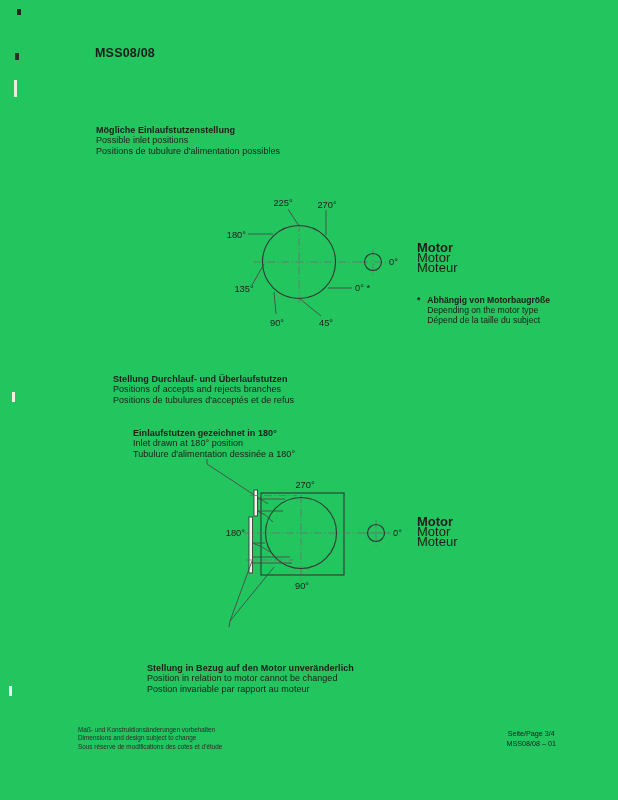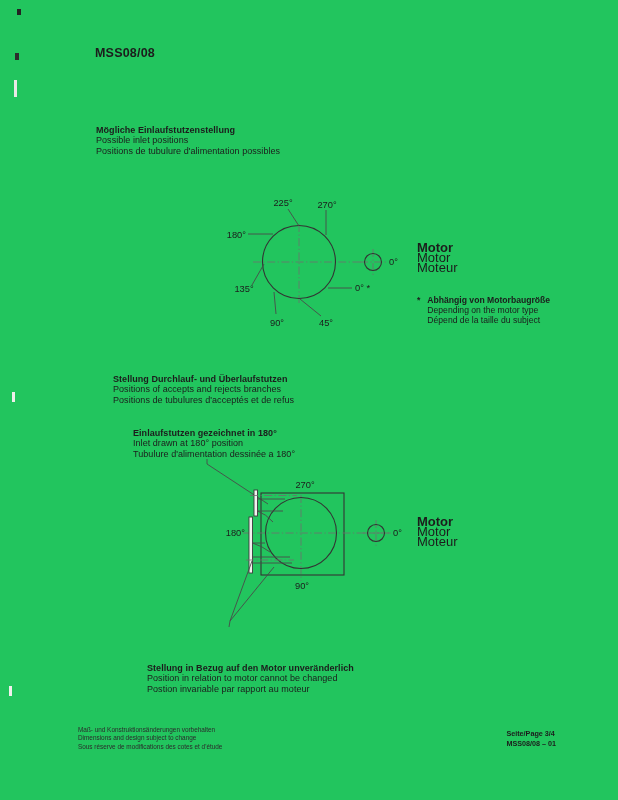--- a/index.html
+++ b/index.html
@@ -10,21 +10,21 @@
   .abs{position:absolute;}
   .b{font-weight:bold;}
   .model{font-size:12.5px;font-weight:bold;letter-spacing:.2px;}
   .tri{font-size:9px;line-height:10.3px;letter-spacing:.05px;white-space:nowrap;}
   .motor{font-size:13px;line-height:10.2px;white-space:nowrap;}
   .note{font-size:8.6px;line-height:10.2px;display:flex;gap:7px;white-space:nowrap;}
   .disclaimer{font-size:6.4px;line-height:8.3px;color:#2b2b2b;white-space:nowrap;}
   .logo{text-align:right;}
   .logo-name{font-size:13.5px;font-weight:bold;letter-spacing:.6px;white-space:nowrap;}
   .logo-tag{font-size:6.2px;font-weight:bold;letter-spacing:2.3px;margin-top:1px;white-space:nowrap;}
-  .refs{font-size:7.2px;font-weight:bold;line-height:10.4px;text-align:left;white-space:nowrap;}
+  .refs{font-size:7.2px;font-weight:normal;line-height:10.4px;text-align:center;white-space:nowrap;}
   .artifact{position:absolute;}
   svg text{font-family:"Liberation Sans",sans-serif;font-size:9.3px;fill:#1c1c1c;}
   .thin{stroke:#4a4a4a;stroke-width:.9;fill:none;}
   .cl{stroke:#6f6f6f;stroke-width:.8;fill:none;stroke-dasharray:8 2.5 1.2 2.5;}
   .shape{stroke:#333;stroke-width:1.1;fill:none;}
   .plate{fill:#f2f2ef;stroke:#3a3a3a;stroke-width:.9;}
 </style>
 </head>
 <body>
 

